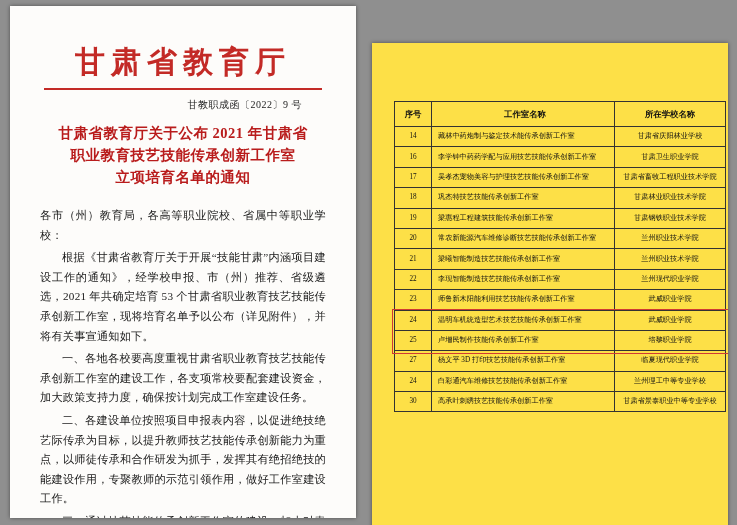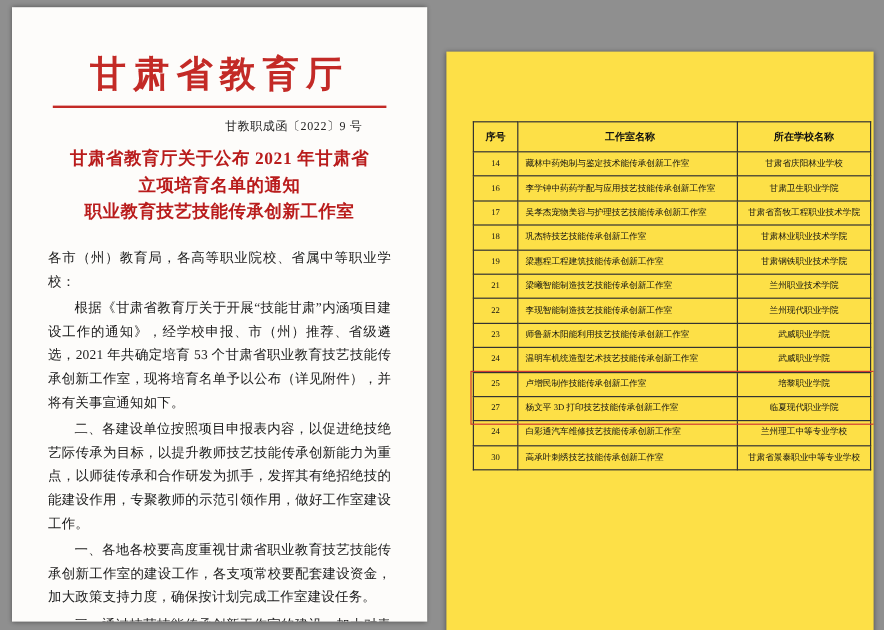--- a/index.html
+++ b/index.html
@@ -147,28 +147,28 @@
 <body>
 
 <div class="scene">
 
   <div class="page-left">
     <div class="doc-title">甘肃省教育厅</div>
     <div class="doc-rule"></div>
     <div class="doc-number">甘教职成函〔2022〕9 号</div>
     <div class="doc-heading">
       <div>甘肃省教育厅关于公布 2021 年甘肃省</div>
+      <div>职业教育技艺技能传承创新工作室</div>
       <div>立项培育名单的通知</div>
-      <div>职业教育技艺技能传承创新工作室</div>
     </div>
     <div class="doc-body">
       <p>各市（州）教育局，各高等职业院校、省属中等职业学校：</p>
       <p class="indent">根据《甘肃省教育厅关于开展“技能甘肃”内涵项目建设工作的通知》，经学校申报、市（州）推荐、省级遴选，2021 年共确定培育 53 个甘肃省职业教育技艺技能传承创新工作室，现将培育名单予以公布（详见附件），并将有关事宣通知如下。</p>
+      <p class="indent">一、各地各校要高度重视甘肃省职业教育技艺技能传承创新工作室的建设工作，各支项常校要配套建设资金，加大政策支持力度，确保按计划完成工作室建设任务。</p>
       <p class="indent">二、各建设单位按照项目申报表内容，以促进绝技绝艺际传承为目标，以提升教师技艺技能传承创新能力为重点，以师徒传承和合作研发为抓手，发挥其有绝招绝技的能建设作用，专聚教师的示范引领作用，做好工作室建设工作。</p>
-      <p class="indent">一、各地各校要高度重视甘肃省职业教育技艺技能传承创新工作室的建设工作，各支项常校要配套建设资金，加大政策支持力度，确保按计划完成工作室建设任务。</p>
       <p class="indent">三、通过技艺技能传承创新工作室的建设，加大对青年教师技艺技能的传承培养力度，不断提高青年教师的技艺技能水</p>
     </div>
   </div>
 
   <div class="page-right">
     <table class="tbl">
       <thead>
         <tr>
           <th class="col-no">序号</th>
           <th class="col-name" style="text-align:center !important;">工作室名称</th>
@@ -193,20 +193,25 @@
         </tr>
         <tr>
           <td class="col-no">18</td>
           <td class="col-name">巩杰特技艺技能传承创新工作室</td>
           <td class="col-school">甘肃林业职业技术学院</td>
         </tr>
         <tr>
           <td class="col-no">19</td>
           <td class="col-name">梁惠程工程建筑技能传承创新工作室</td>
           <td class="col-school">甘肃钢铁职业技术学院</td>
+        </tr>
+        <tr>
+          <td class="col-no">20</td>
+          <td class="col-name">常农新能源汽车维修诊断技艺技能传承创新工作室</td>
+          <td class="col-school">兰州职业技术学院</td>
         </tr>
         <tr>
           <td class="col-no">21</td>
           <td class="col-name">梁曦智能制造技艺技能传承创新工作室</td>
           <td class="col-school">兰州职业技术学院</td>
         </tr>
         <tr>
           <td class="col-no">22</td>
           <td class="col-name">李现智能制造技艺技能传承创新工作室</td>
           <td class="col-school">兰州现代职业学院</td>

